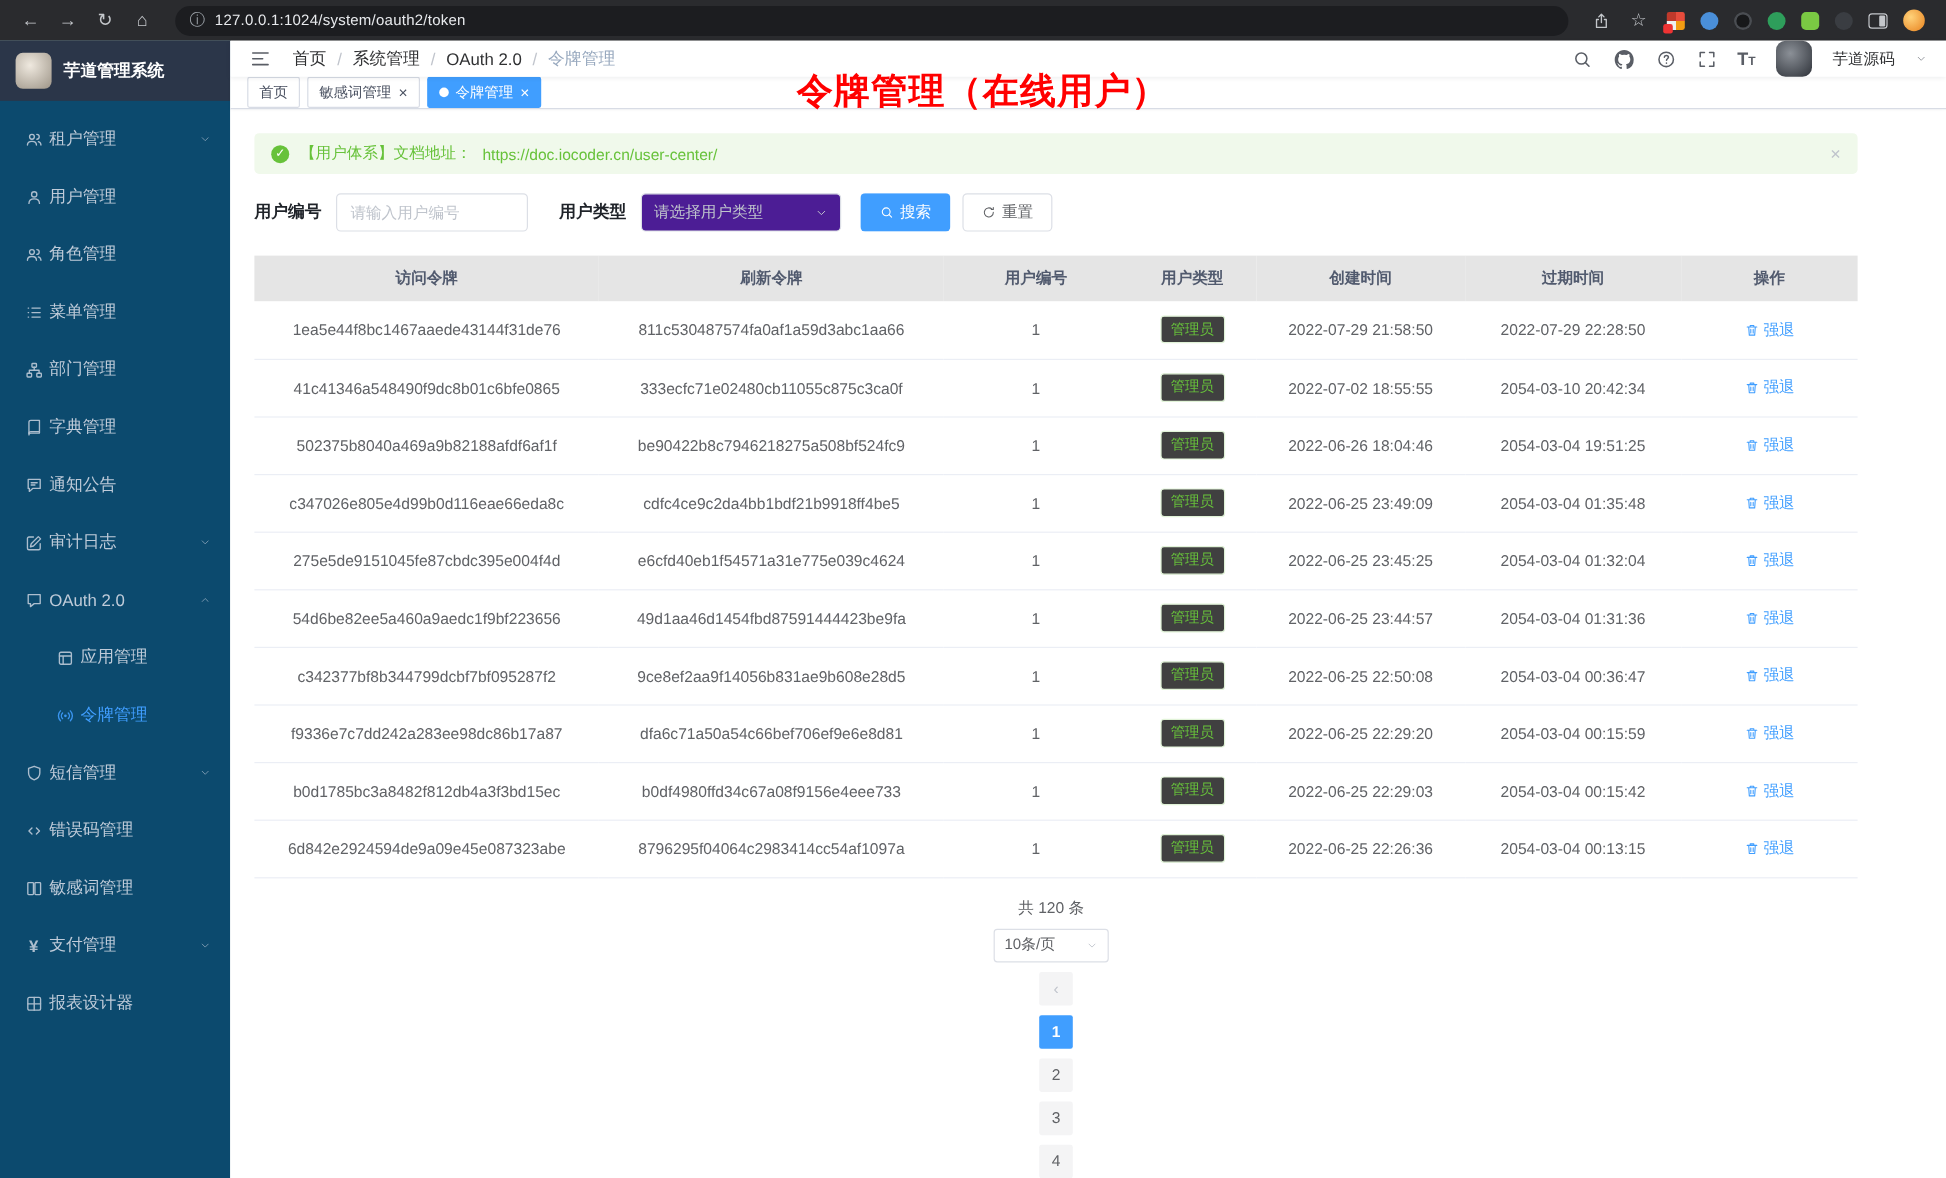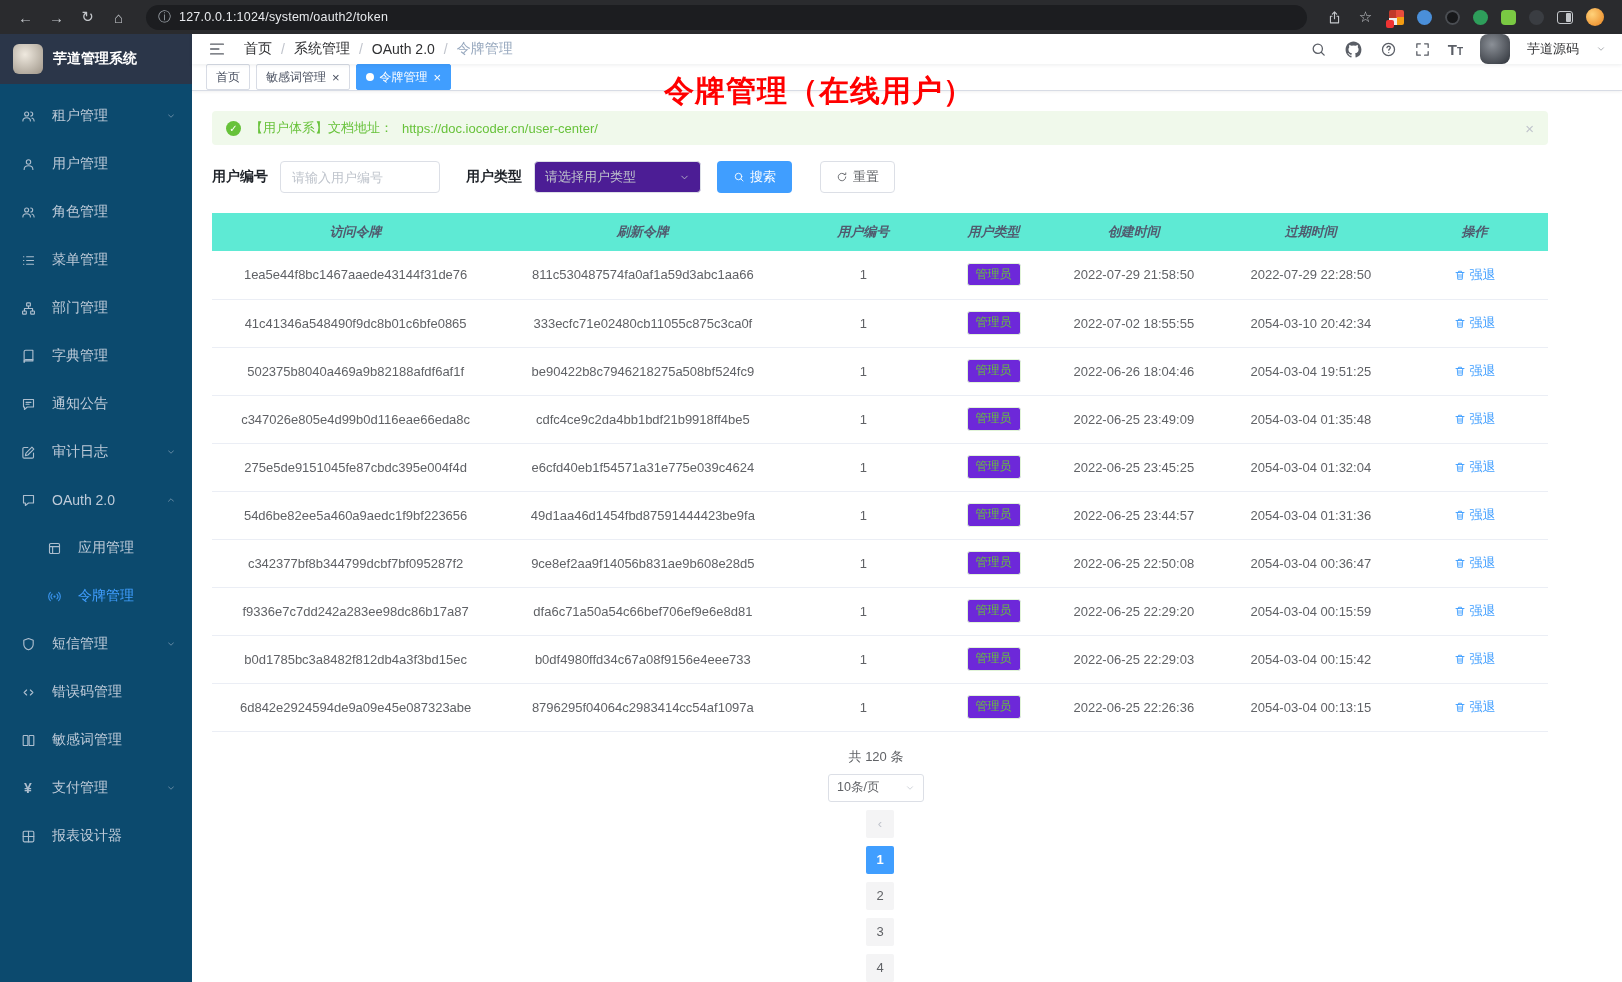--- a/index.html
+++ b/index.html
@@ -27,21 +27,21 @@
   .split::after { content:""; position:absolute; top:1px; bottom:1px; right:1px; width:5px; background:#c4c7cb; border-radius:1px; }
   .b-avatar { width:18px; height:18px; border-radius:50%; background:radial-gradient(circle at 35% 35%, #ffd27a, #e8821e); flex:none; }
 
   
   .app { display:flex; height:948px; }
   .sidebar { width:192px; background:#0c4a6e; flex:none; overflow:hidden; }
   .logo { height:50px; background:#2b3649; display:flex; align-items:center; gap:10px; padding:0 13px; cursor:pointer; }
   .logo-img { width:30px; height:30px; border-radius:6px; background:radial-gradient(circle at 40% 35%, #efe9df, #9d9487); flex:none; }
   .logo-title { color:#fff; font-size:14px; font-weight:700; white-space:nowrap; }
   .menu { padding-top:8px; }
-  .m-item, .m-sub { height:48px; display:flex; align-items:center; gap:16px; padding:0 16px 0 20px; color:#bfcbd9; font-size:14px; cursor:pointer; white-space:nowrap; }
+  .m-item, .m-sub { height:48px; display:flex; align-items:center; gap:5px; padding:0 16px 0 20px; color:#bfcbd9; font-size:14px; cursor:pointer; white-space:nowrap; }
   .m-sub { padding-left:46px; }
   .m-sub.active { color:#409eff; }
   .m-item .lead, .m-sub .lead { width:16px; display:flex; justify-content:center; flex:none; opacity:.9; }
   .chev { margin-left:auto; opacity:.65; }
   .chev.up { transform:rotate(180deg); }
   .yen-ic { font-size:14px; font-weight:700; }
 
   .main { flex:1; display:flex; flex-direction:column; min-width:0; background:#fff; }
 
   
@@ -70,41 +70,41 @@
   .alert { height:34px; background:#f0f9eb; border-radius:4px; display:flex; align-items:center; gap:9px; padding:0 14px; }
   .alert-check { width:15px; height:15px; background:#67c23a; color:#fff; border-radius:50%; font-size:10px; display:flex; align-items:center; justify-content:center; flex:none; }
   .alert-text, .alert-link { color:#67c23a; font-size:13px; text-decoration:none; }
   .alert-close { margin-left:auto; color:#c0c4cc; font-size:15px; cursor:pointer; }
 
   .filter-row { margin-top:16px; display:flex; align-items:center; }
   .f-label { font-size:14px; font-weight:700; color:#1f2329; margin-right:12px; white-space:nowrap; }
   .f-input { width:160px; height:32px; border:1px solid #dcdfe6; border-radius:4px; padding:5px 11px; font-size:13px; color:#000000; outline:none; font-family:inherit; }
   .f-input::placeholder { color:#bfc4cc; }
   .f-select { width:167px; height:32px; border:1px solid #dcdfe6; border-radius:4px; display:flex; align-items:center; justify-content:space-between; padding:0 10px; color:#bfc4cc; font-size:13px; cursor:pointer; background:#4c1d95; }
-  .gap24 { margin-left:26px; } .gap16 { margin-left:16px; } .gap10 { margin-left:28px;justify-content:center; }
+  .gap24 { margin-left:26px; } .gap16 { margin-left:16px; } .gap10 { margin-left:10px;justify-content:center; }
   .btn { height:32px; border-radius:4px; font-size:13px; display:inline-flex; align-items:center; gap:5px; padding:0 15px; cursor:pointer; border:1px solid transparent; font-family:inherit; }
   .btn-primary { background:#409eff; color:#fff; }
   .btn-plain { background:#fff; border-color:#dcdfe6; color:#606266; }
 
   .data-table { width:100%; margin-top:20px; border-collapse:collapse; table-layout:fixed; font-size:13px; color:#606266; }
-  .data-table th { height:38px; background:#5eead4; color:#515a6e; font-weight:600; font-size:13px; text-align:center;font-style:italic; }
+  .data-table th { height:38px; background:#e5e5e5; color:#515a6e; font-weight:600; font-size:13px; text-align:center; }
   .data-table td { height:48px; border-bottom:1px solid #ebeef5; text-align:center; overflow:hidden; white-space:nowrap; }
-  .tag-success { display:inline-block; background:#6d28d9; border:1px solid #e1f3d8; color:#67c23a; border-radius:3px; font-size:12px; padding:2px 8px; line-height:1.45; }
+  .tag-success { display:inline-block; background:#404040; border:1px solid #e1f3d8; color:#67c23a; border-radius:3px; font-size:12px; padding:2px 8px; line-height:1.45; }
   .act { color:#409eff; display:inline-flex; align-items:center; gap:4px; cursor:pointer; text-decoration:none; font-size:13px; }
 
   .pagination { margin-top:16px; display:flex; align-items:center; justify-content:flex-end; gap:8px; font-size:13px; color:#606266;flex-direction:column; }
   .pg-total { margin-right:8px; }
   .pg-size { width:96px; height:28px; border:1px solid #dcdfe6; border-radius:3px; display:flex; align-items:center; justify-content:space-between; padding:0 8px; font-size:12.5px; color:#606266; cursor:pointer; margin-right:8px; background:#fff; }
   .pg-btn { min-width:28px; height:28px; padding:0 4px; background:#f4f4f5; border-radius:2px; display:inline-flex; align-items:center; justify-content:center; color:#606266; font-size:13px; cursor:pointer; }
   .pg-btn.disabled { color:#c0c4cc; }
   .pg-btn.active { background:#409eff; color:#fff; font-weight:700; }
   .pg-goto { margin-left:8px; display:flex; align-items:center; gap:7px; }
   .goto-input { width:44px; height:28px; border:1px solid #dcdfe6; border-radius:3px; text-align:center; font-size:13px; color:#606266; outline:none; font-family:inherit; }
 
-  .annotation { position:absolute; left:664px; top:71px; font-size:30px; font-weight:700; color:#ff0000; z-index:40; letter-spacing:1px; white-space:nowrap; }
+  .annotation { position:absolute; left:664px; top:56px; font-size:30px; font-weight:700; color:#ff0000; z-index:40; letter-spacing:1px; white-space:nowrap; }
   .chev-g { color:#c0c4cc; }
 </style>
 </head>
 <body>
 
 <div class="browser-bar">
   <span class="b-ic">←</span>
   <span class="b-ic">→</span>
   <span class="b-ic">↻</span>
   <span class="b-ic">⌂</span>

